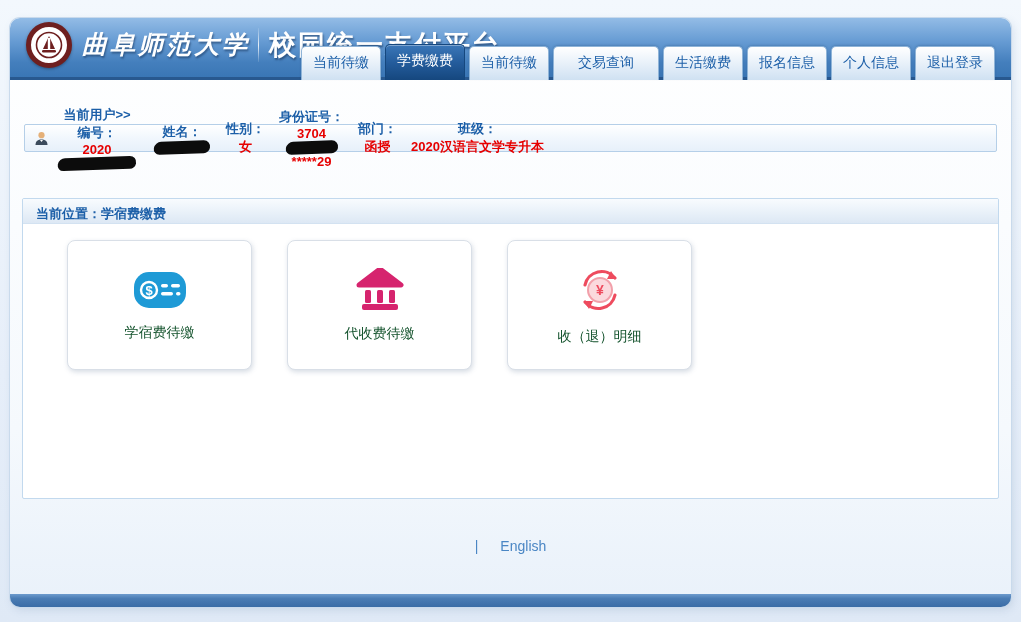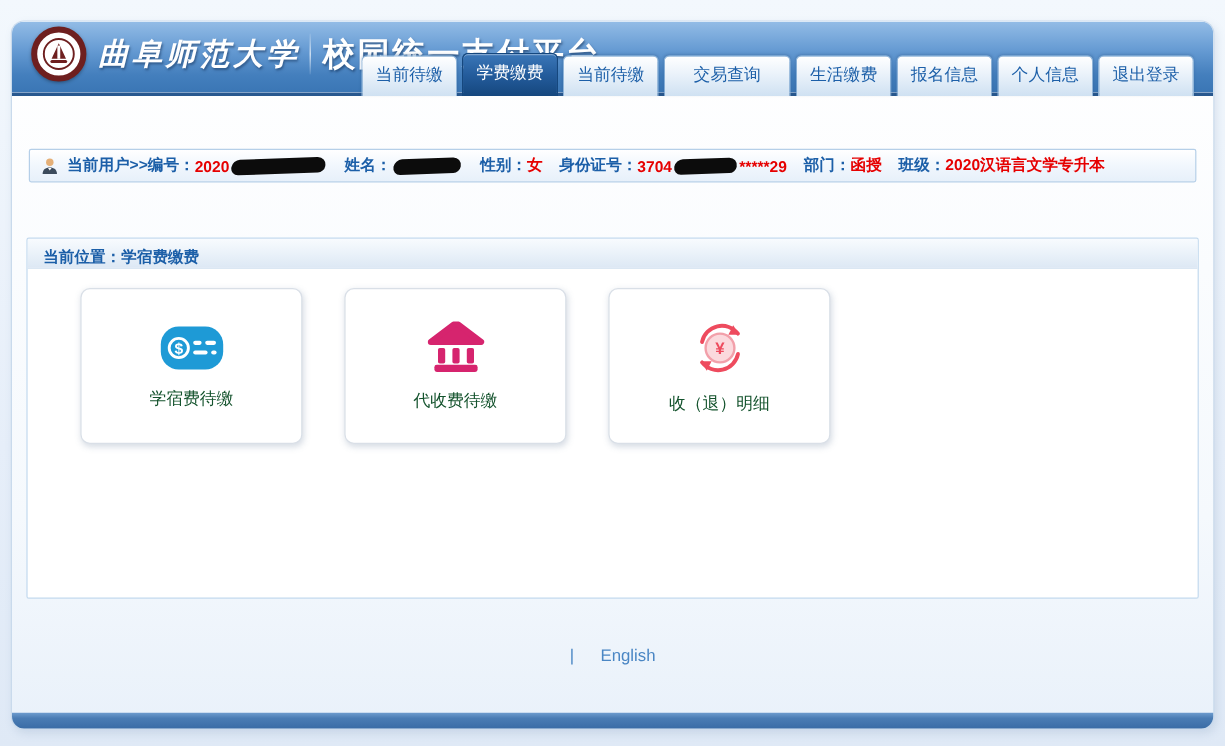--- a/index.html
+++ b/index.html
@@ -72,21 +72,21 @@
   }
 
   
   .user-bar {
     margin:10px 14px 0; height:28px; flex:0 0 28px;
     border:1px solid #b5cfe8; border-radius:2px;
     background:linear-gradient(180deg,#ffffff 0%,#f1f7fd 50%,#e7f0fa 100%);
     display:flex; align-items:center; padding:0 9px;
     font-size:13px; font-weight:bold; color:#1c5fa8; white-space:nowrap;
   }
-  .user-bar .seg { margin-right:14px; display:flex; align-items:center; }
+  .user-bar .seg { margin-right:14px; display:flex; align-items:center;flex-direction:column; }
   .user-bar .lbl { color:#1c5fa8; }
   .user-bar .val { color:#e60000; }
   .user-icon { margin-right:7px; display:flex; }
   .scribble {
     display:inline-block; height:13px; background:#0c0c0c;
     border-radius:7px 9px 6px 8px; margin:0 2px;
     transform:skewX(-12deg) rotate(-2deg);
   }
   .scr-a { width:78px; } .scr-b { width:56px; } .scr-c { width:52px; }
 

